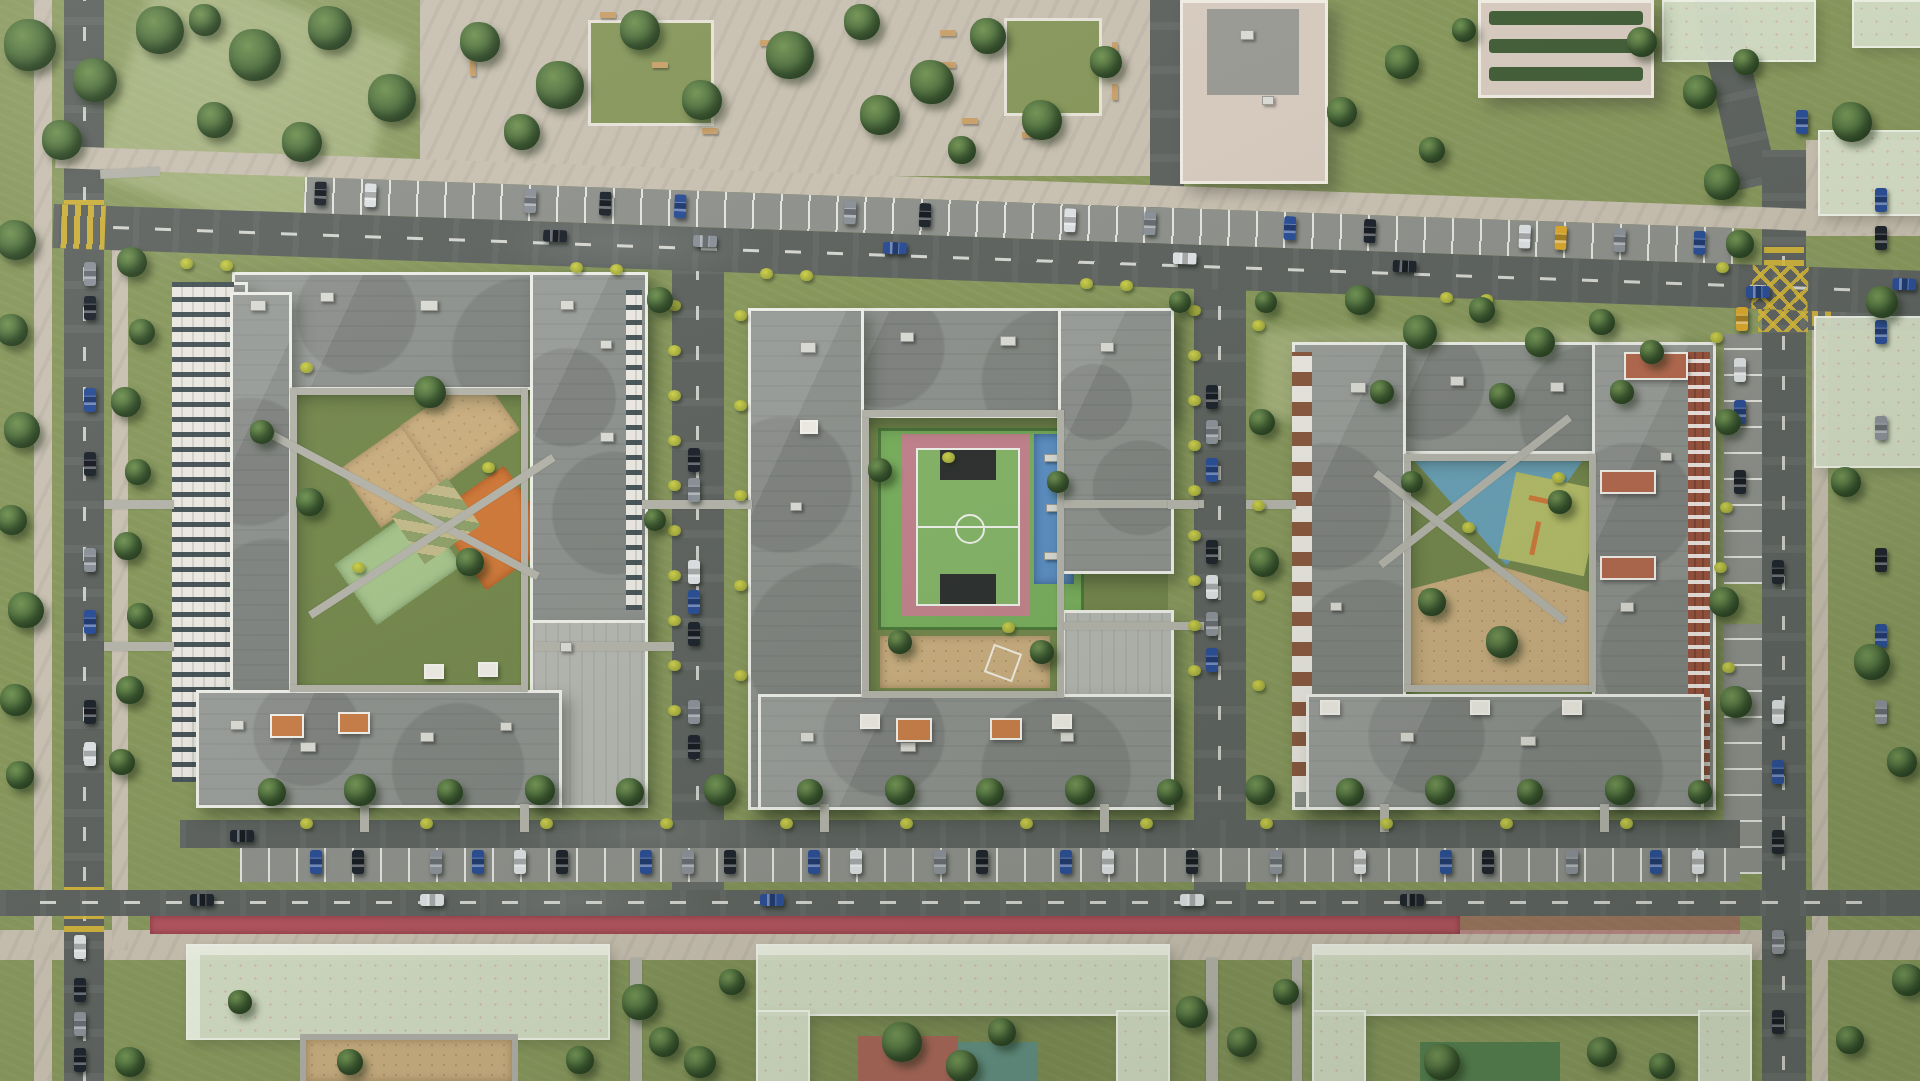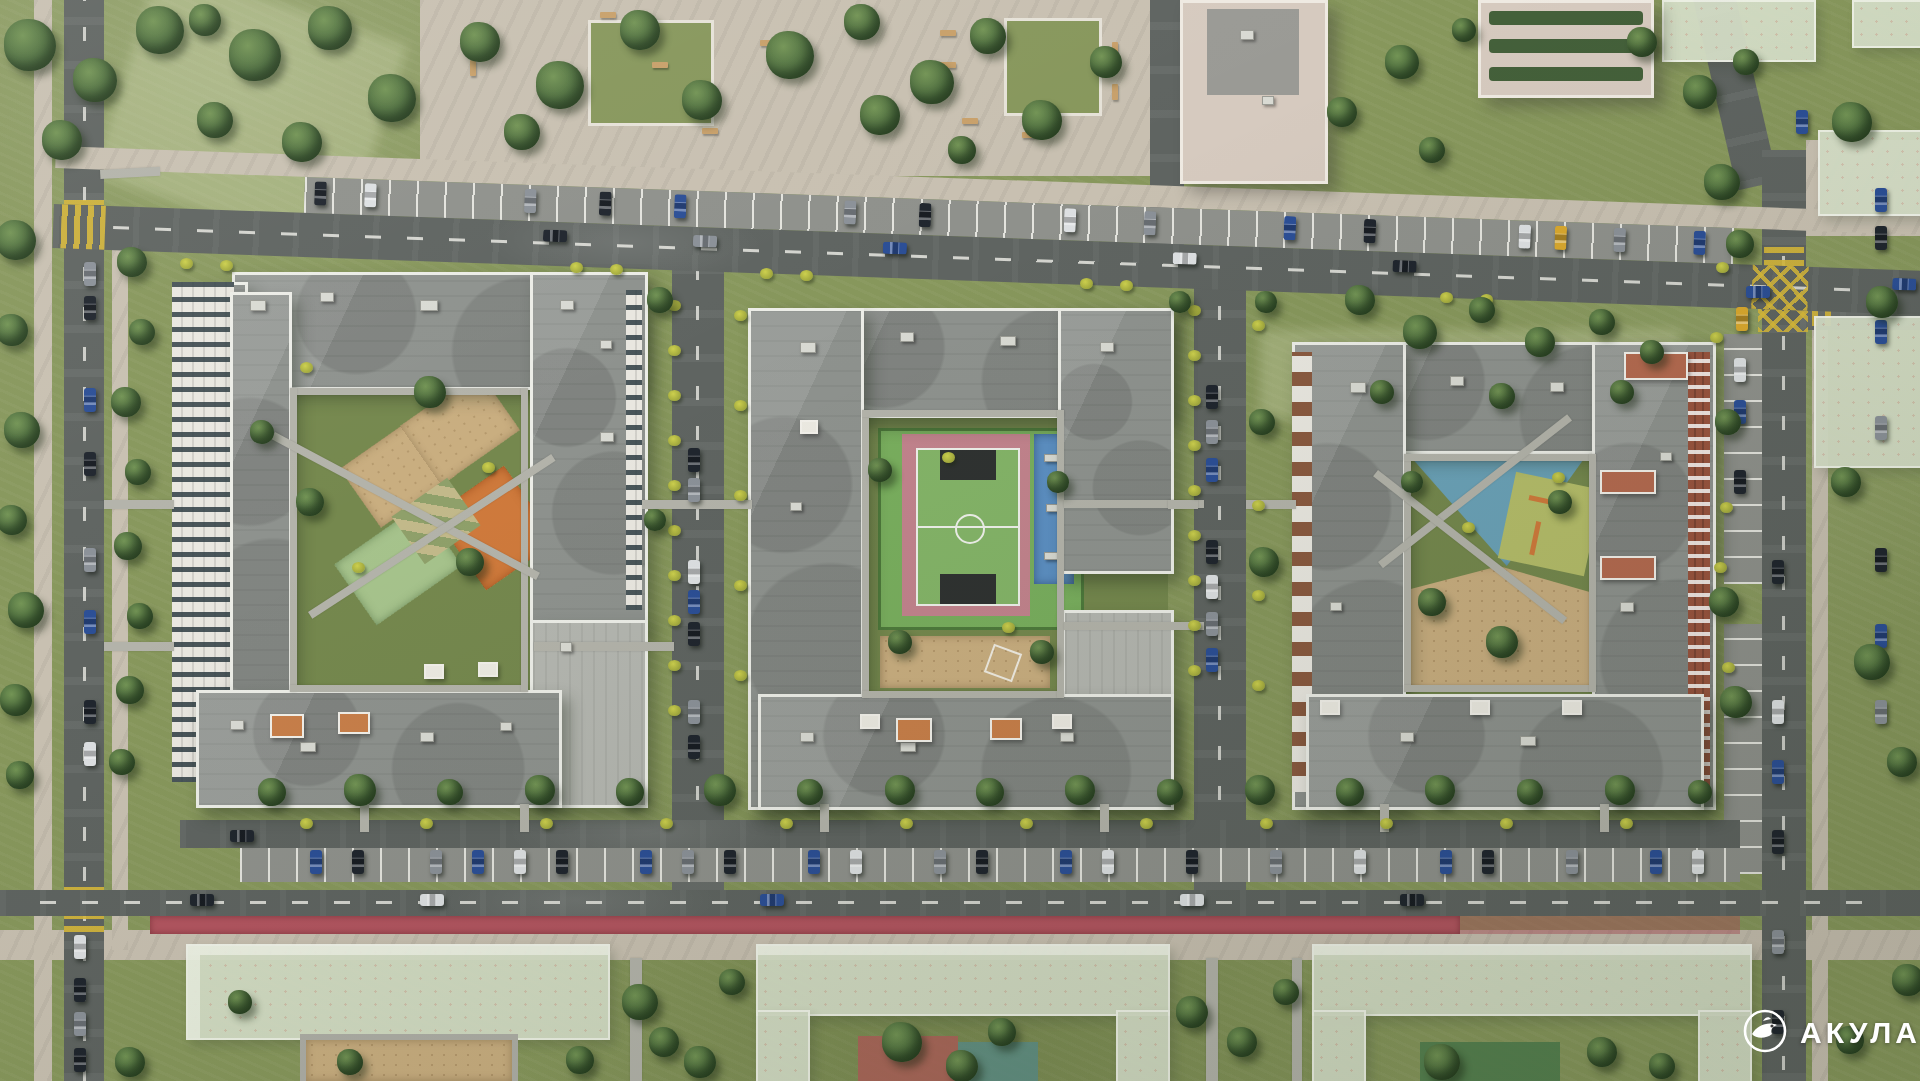--- a/index.html
+++ b/index.html
@@ -622,25 +622,14 @@
       <div class="abs tree" style="left: 1424px; top: 1044px; width: 36px; height: 36px;"></div>
       <div class="abs tree" style="left: 1587px; top: 1037px; width: 30px; height: 30px;"></div>
       <div class="abs tree" style="left: 1649px; top: 1053px; width: 26px; height: 26px;"></div>
       <div class="abs tree" style="left: 566px; top: 1046px; width: 28px; height: 28px;"></div>
       <div class="abs tree" style="left: 337px; top: 1049px; width: 26px; height: 26px;"></div>
       <div class="abs tree" style="left: 228px; top: 990px; width: 24px; height: 24px;"></div>
       <div class="abs tree" style="left: 115px; top: 1047px; width: 30px; height: 30px;"></div>
     </div>
   <div id="lighting" class="abs"></div>
 
-  <div id="logo" class="abs" style="left:1742px;top:1008px;">
-    <span>
-      <svg width="46" height="46" viewBox="0 0 46 46">
-        <circle cx="23" cy="23" r="20" fill="none" stroke="#ffffff" stroke-width="2.6"></circle>
-        <path d="M10 26 C15 17, 27 13, 35 17 C30 19 28 22 30 26 C24 31 14 31 10 26 Z" fill="#ffffff"></path>
-        <path d="M21 13 C23 9 27 8 29 11 C26 11.5 23 12.5 21 13 Z" fill="#ffffff"></path>
-        <circle cx="30" cy="18" r="1.6" fill="#3a3a3a"></circle>
-      </svg>
-    </span>
-    <span id="logo-text">АКУЛА</span>
-  </div>
 
 </div>
 
 </body></html>

